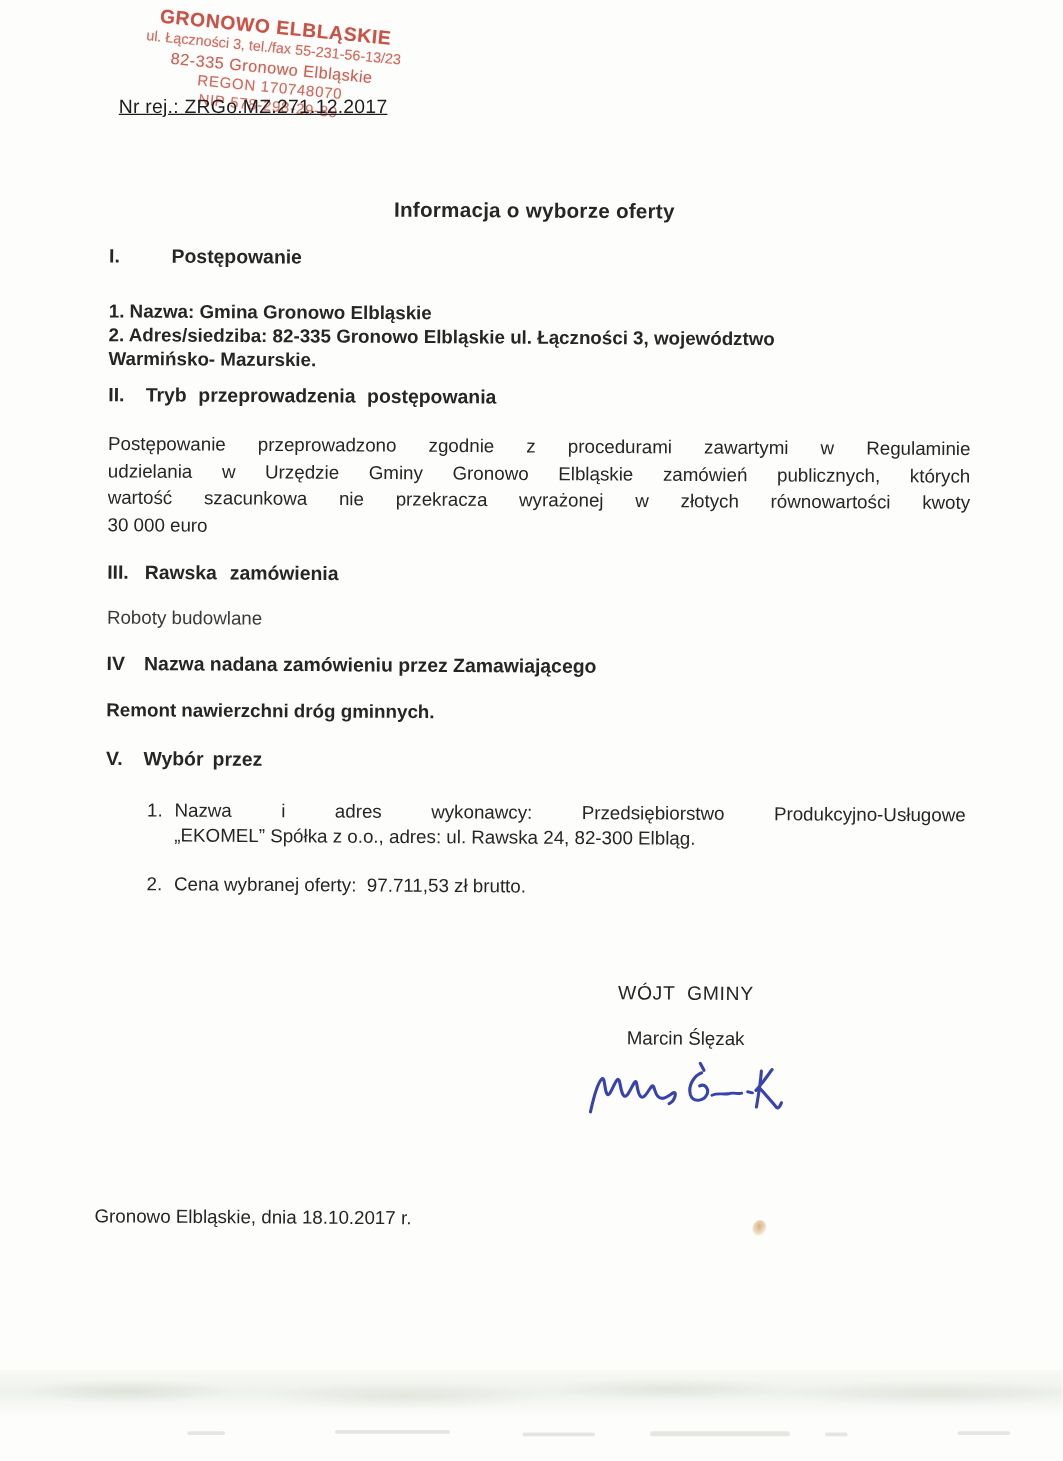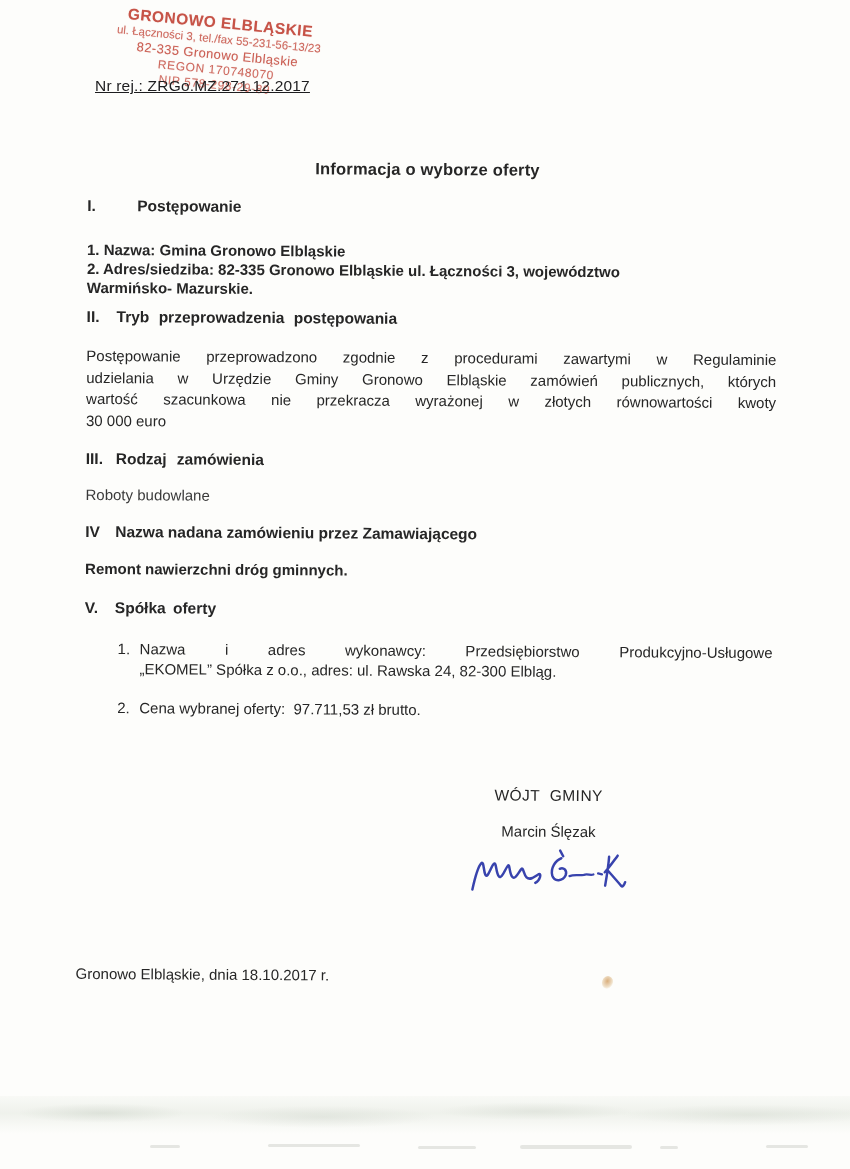--- a/index.html
+++ b/index.html
@@ -108,37 +108,37 @@
     <div class="blk lines" style="top:347px">
       <div class="just">Postępowanie przeprowadzono zgodnie z procedurami zawartymi w Regulaminie</div>
       <div class="just">udzielania w Urzędzie Gminy Gronowo Elbląskie zamówień publicznych, których</div>
       <div class="just">wartość szacunkowa nie przekracza wyrażonej w złotych równowartości kwoty</div>
       <div>30 000 euro</div>
     </div>
 
     <div class="blk" style="top:451px">
       <div class="sec-head" style="word-spacing:6px">
         <span class="num">III.</span>
-        <span>Rodzaj zamówienia</span>
+        <span>Rawska zamówienia</span>
       </div>
     </div>
     <div class="blk" style="top:487px;color:#3a3a3a">Roboty budowlane</div>
 
     <div class="blk" style="top:524px">
       <div class="sec-head">
         <span class="num">IV</span>
         <span>Nazwa nadana zamówieniu przez Zamawiającego</span>
       </div>
     </div>
     <div class="blk bold" style="top:561px">Remont nawierzchni dróg gminnych.</div>
 
     <div class="blk" style="top:600px">
       <div class="sec-head" style="word-spacing:3px">
         <span class="num">V.</span>
-        <span>Spółka oferty</span>
+        <span>Wybór przez</span>
       </div>
     </div>
     <div class="blk" style="top:641px">
       <div class="vitem">
         <span class="inum">1.</span>
         <span class="itxt">
           <div class="jline">Nazwa i adres wykonawcy: Przedsiębiorstwo Produkcyjno-Usługowe</div>
           <div>„EKOMEL” Spółka z o.o., adres: ul. Rawska 24, 82-300 Elbląg.</div>
         </span>
       </div>

